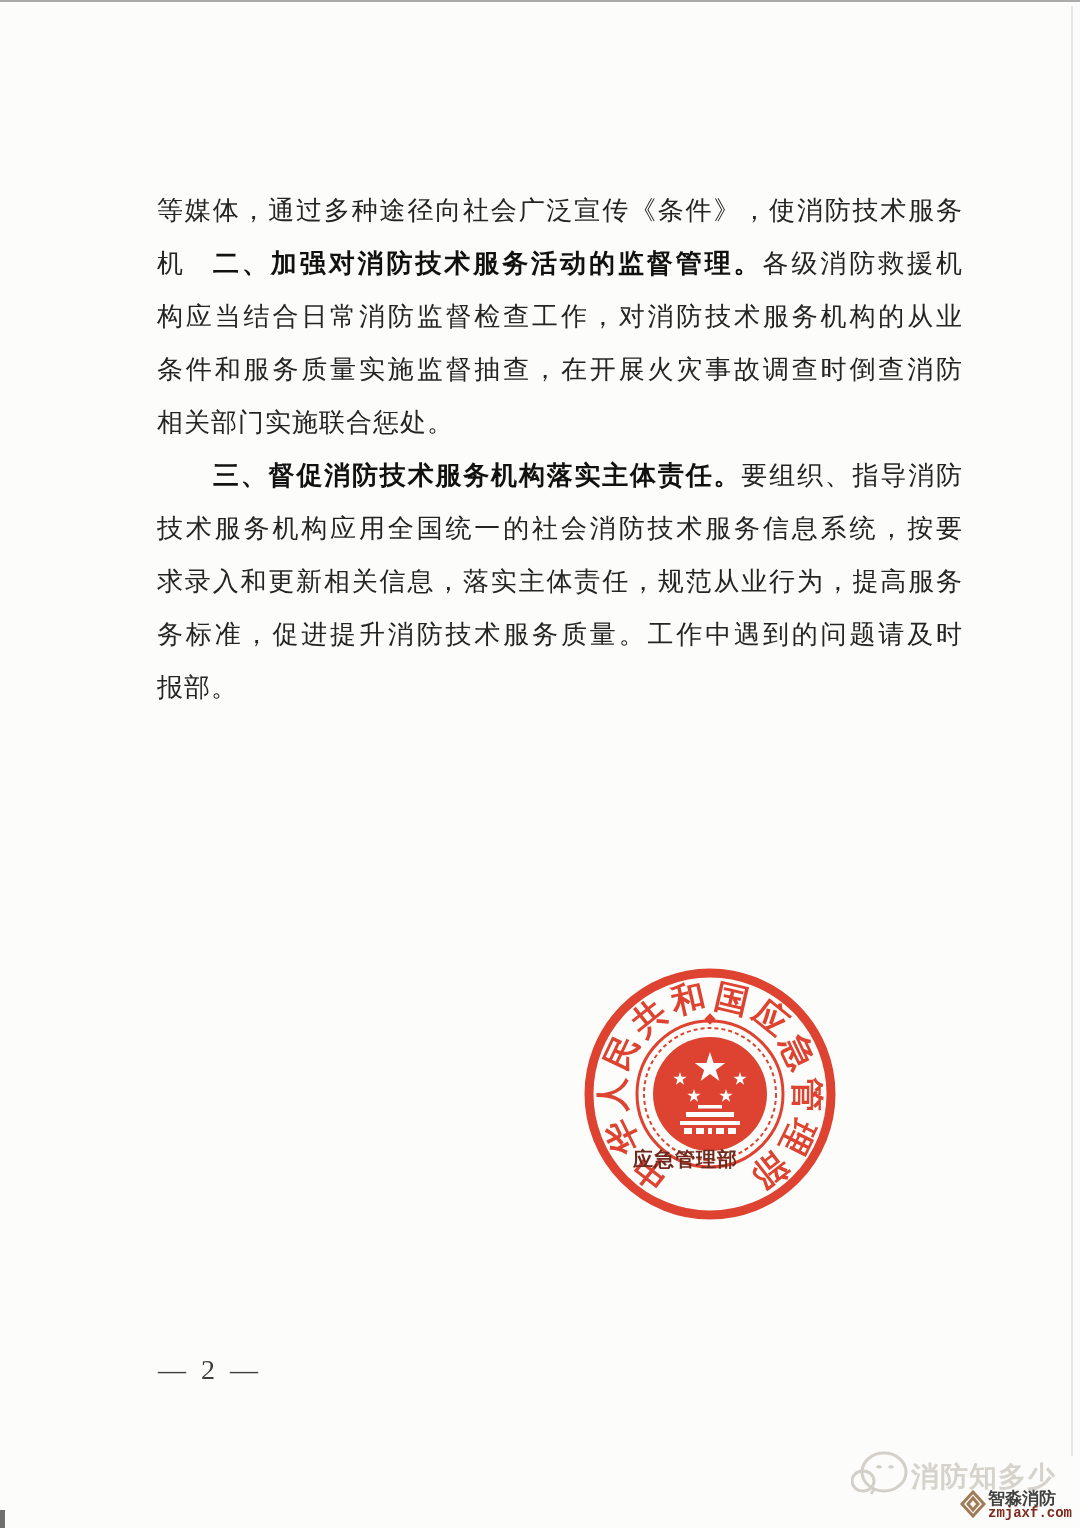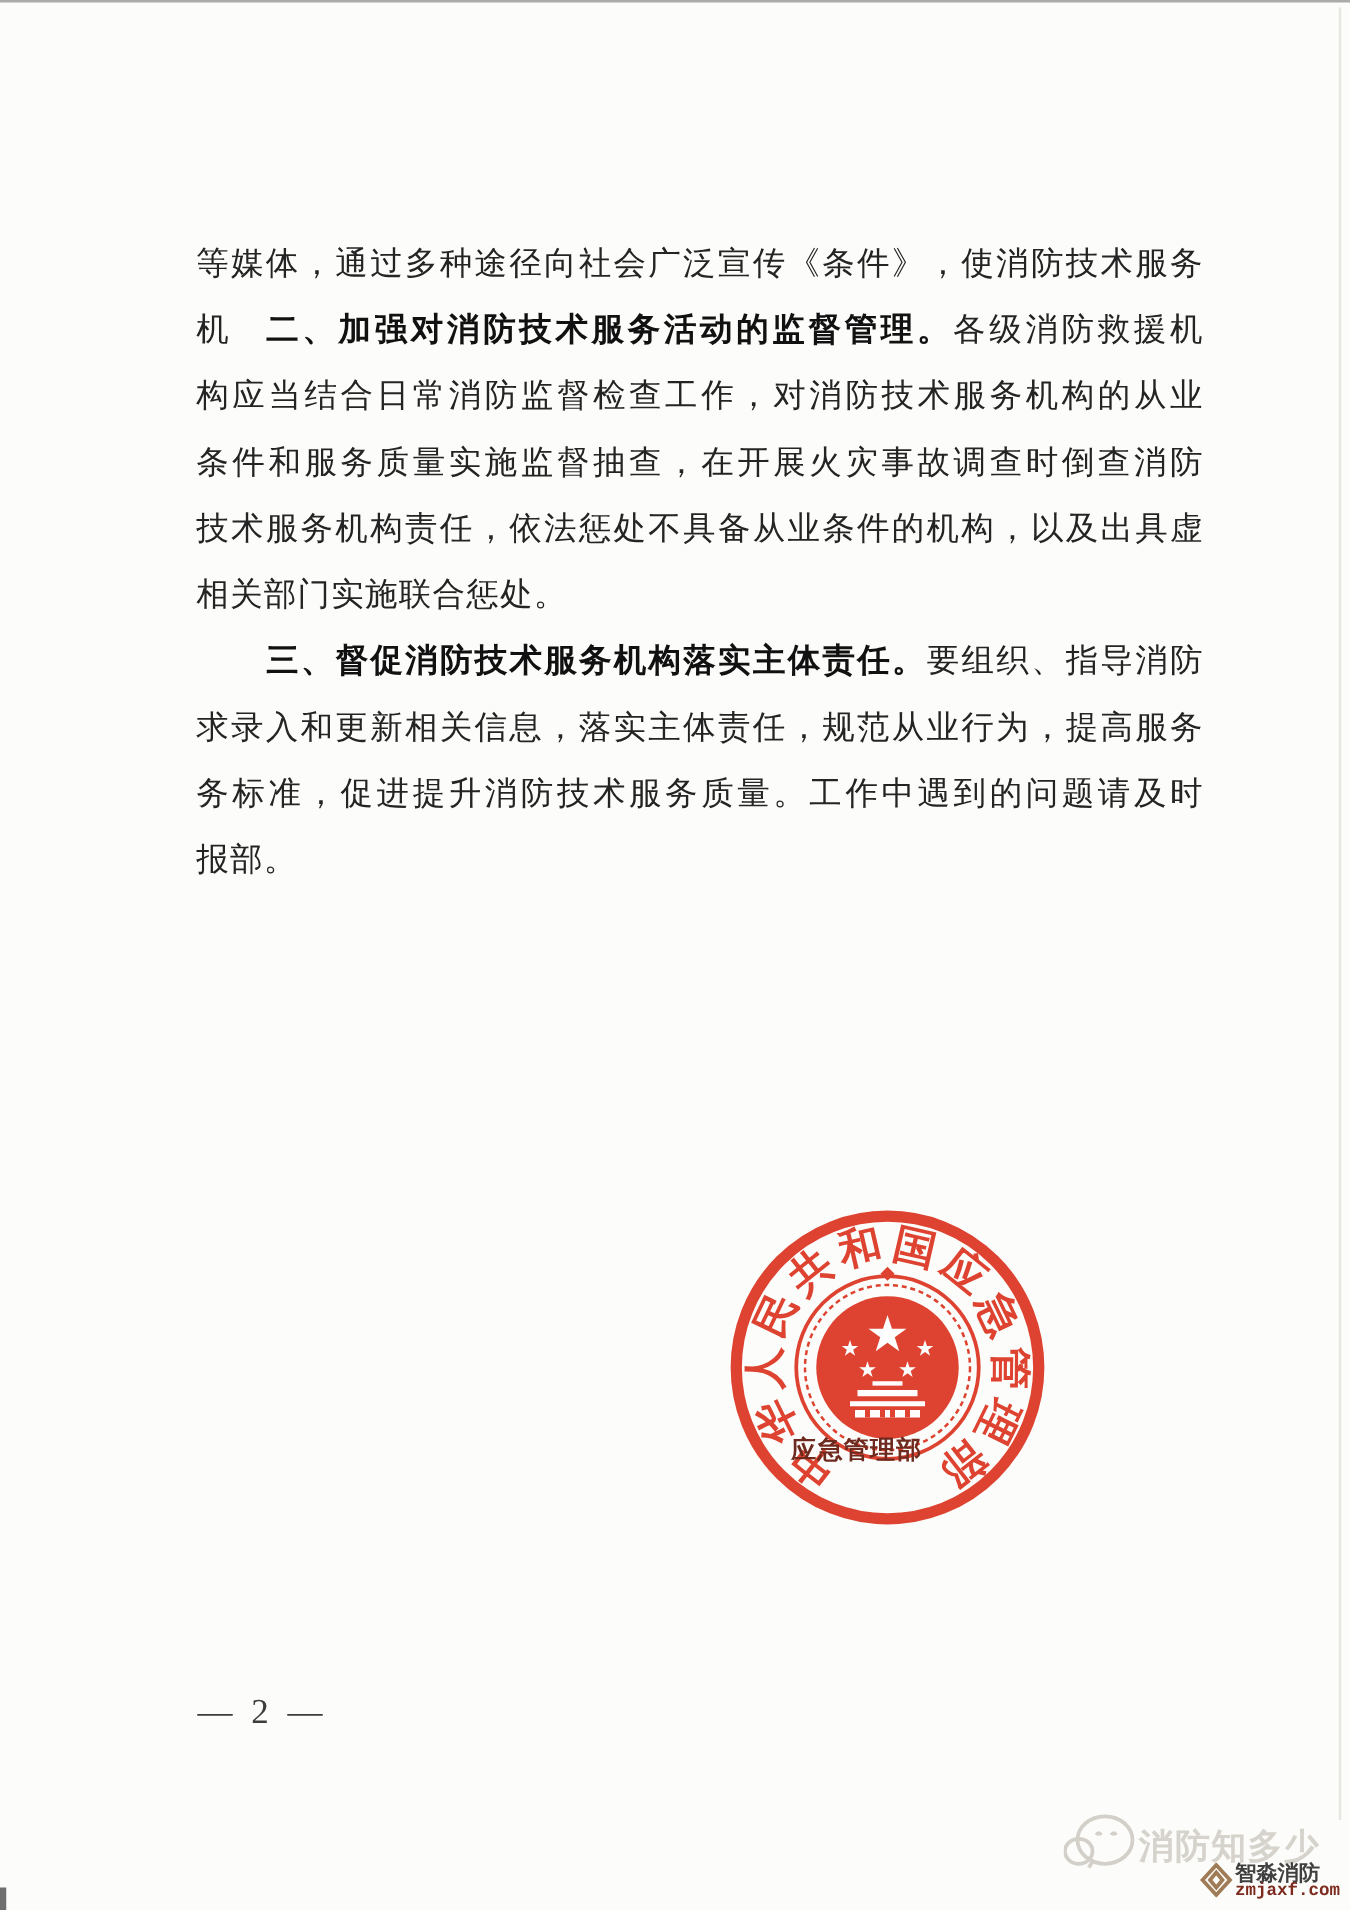--- a/index.html
+++ b/index.html
@@ -95,23 +95,23 @@
 
   <div class="top-hairline"></div>
   <div class="right-hairline"></div>
   <div class="corner-mark"></div>
 
   <div class="doc-body">
       <div class="line just"><span class="seg">等媒体，通过多种途径向社会广泛宣传《条件》，使消防技术服务机</span></div>
       <div class="line just indent"><span class="seg bold">二、加强对消防技术服务活动的监督管理。</span><span class="seg">各级消防救援机</span></div>
       <div class="line just"><span class="seg">构应当结合日常消防监督检查工作，对消防技术服务机构的从业</span></div>
       <div class="line just"><span class="seg">条件和服务质量实施监督抽查，在开展火灾事故调查时倒查消防</span></div>
-      <div class="line just"><span class="seg">技术服务机构责任，依法惩处不具备从业条件的机构，以及出具虚</span></div>
       <div class="line"><span class="seg">相关部门实施联合惩处。</span></div>
       <div class="line just indent"><span class="seg bold">三、督促消防技术服务机构落实主体责任。</span><span class="seg">要组织、指导消防</span></div>
+      <div class="line just"><span class="seg">技术服务机构应用全国统一的社会消防技术服务信息系统，按要</span></div>
       <div class="line just"><span class="seg">求录入和更新相关信息，落实主体责任，规范从业行为，提高服务</span></div>
       <div class="line just"><span class="seg">务标准，促进提升消防技术服务质量。工作中遇到的问题请及时</span></div>
       <div class="line"><span class="seg">报部。</span></div>
     </div>
 
   <div class="seal-wrap">
     <svg width="272" height="272" viewBox="0 0 272 272">
       <defs>
         <path id="star" d="M0,-1 L0.2245,-0.309 L0.951,-0.309 L0.3633,0.118 L0.5878,0.809 L0,0.382 L-0.5878,0.809 L-0.3633,0.118 L-0.951,-0.309 L-0.2245,-0.309 Z"></path>
       </defs>

